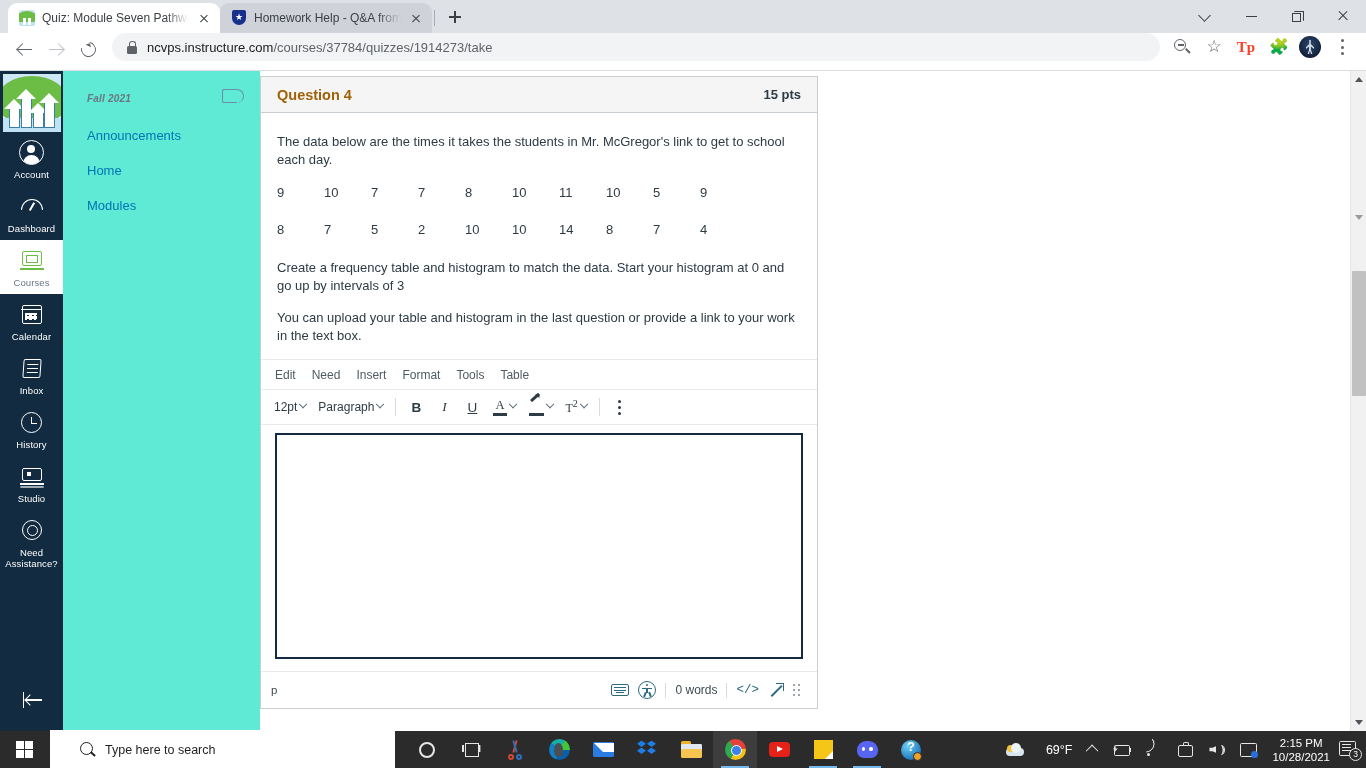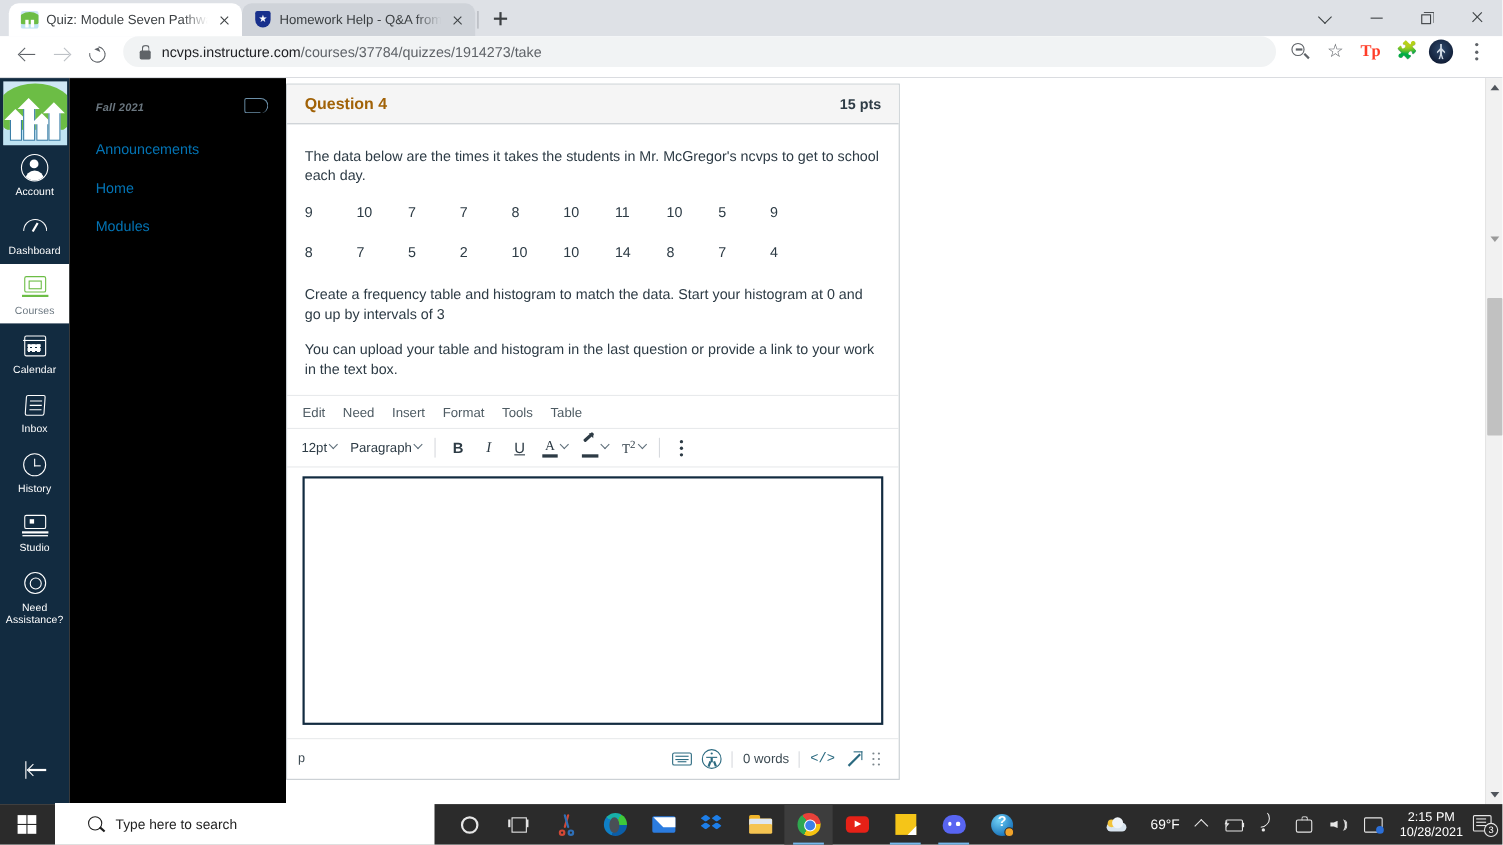--- a/index.html
+++ b/index.html
@@ -335,21 +335,21 @@
   }
   .gnav-collapse i {
     position: absolute; left: 11px; top: 8.5px; width: 8px; height: 8px;
     border-left: 1.6px solid #fff; border-bottom: 1.6px solid #fff;
     transform: rotate(45deg);
   }
 
   
   .coursenav {
     position: absolute; left: 63px; top: 0; width: 197px; height: 660px;
-    background: #000000; padding: 18px 0 0 0;
+    background: #5eead4; padding: 18px 0 0 0;
   }
   .term-label {
     font-size: 10px; font-style: italic; color: #6b7780; font-weight: bold;
     padding: 4px 0 14px 24px; letter-spacing: .2px;
   }
   .cnav-link {
     display: block; font-size: 13px; color: #0374b5;
     padding: 9px 0 9px 24px; line-height: 17px;
   }
   .pin-toggle {
@@ -970,21 +970,21 @@
 
     <div class="content">
       <div class="qbox">
 
         <div class="qheader">
           <span class="qtitle">Question 4</span>
           <span class="qpoints">15 pts</span>
         </div>
 
         <div class="qbody">
-          <div class="qtext">The data below are the times it takes the students in Mr. McGregor's ncvps to get to school each day.</div>
+          <div class="qtext">The data below are the times it takes the students in Mr. McGregor's link to get to school each day.</div>
 
           <div class="datarow">
             <span>9</span>
             <span>10</span>
             <span>7</span>
             <span>7</span>
             <span>8</span>
             <span>10</span>
             <span>11</span>
             <span>10</span>

